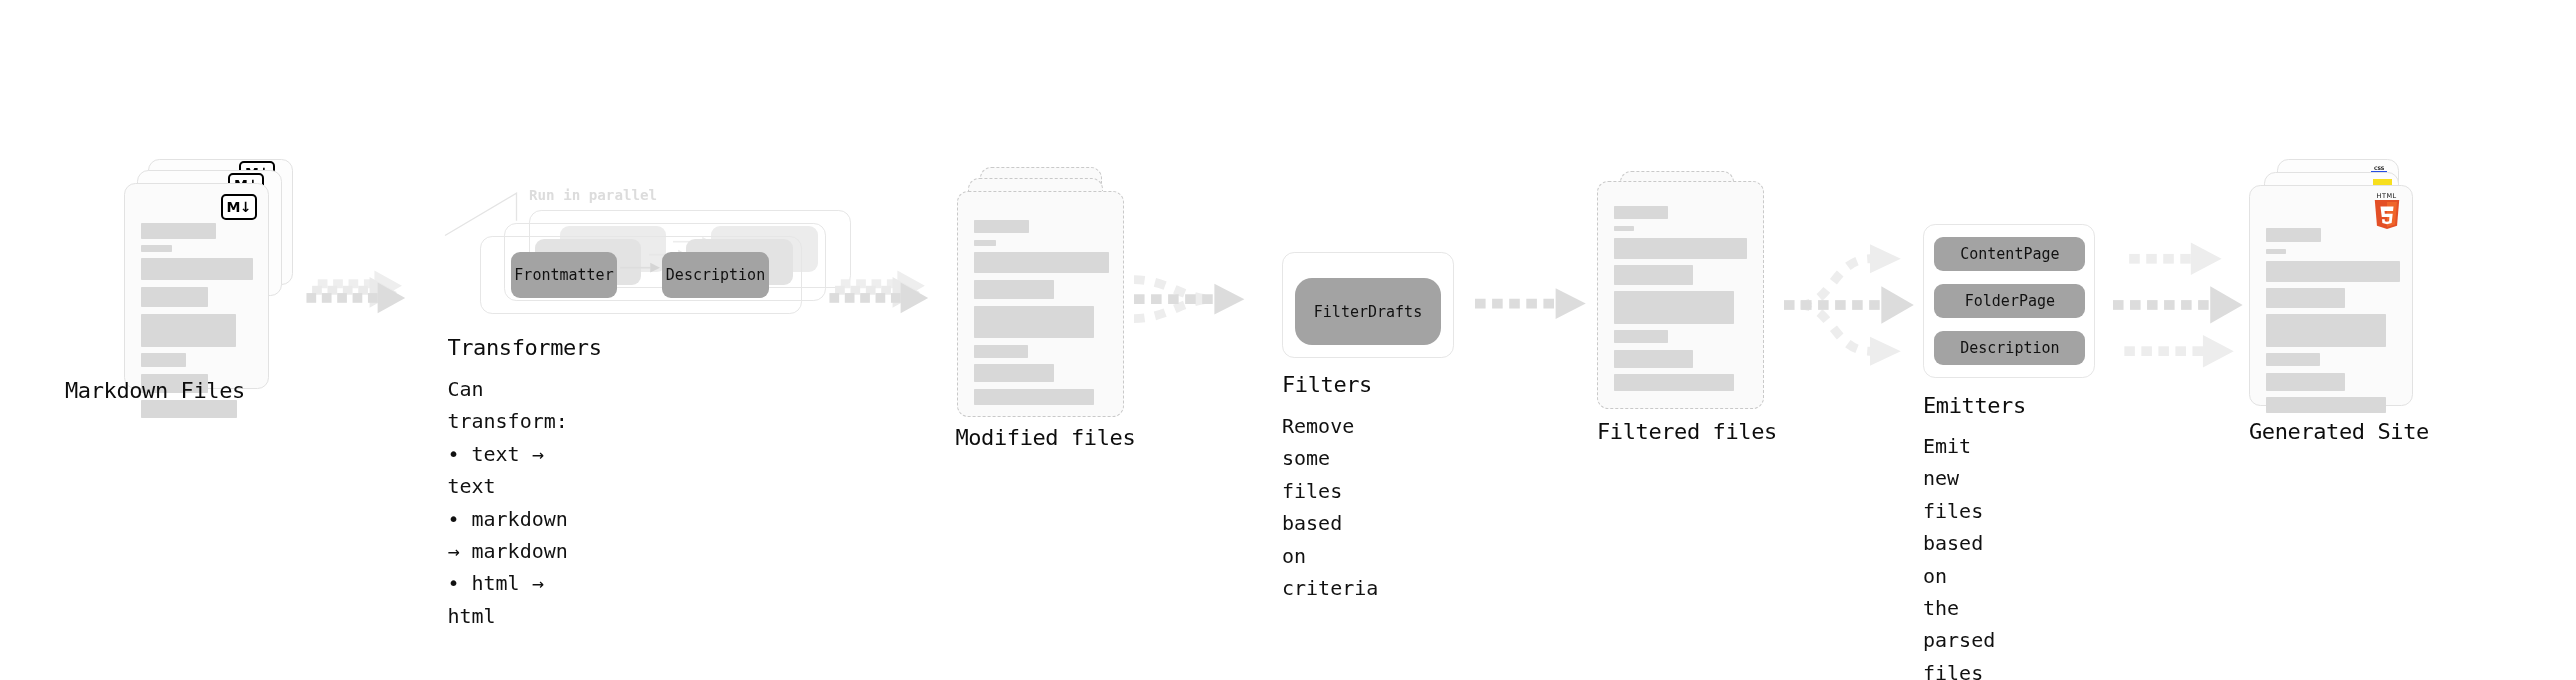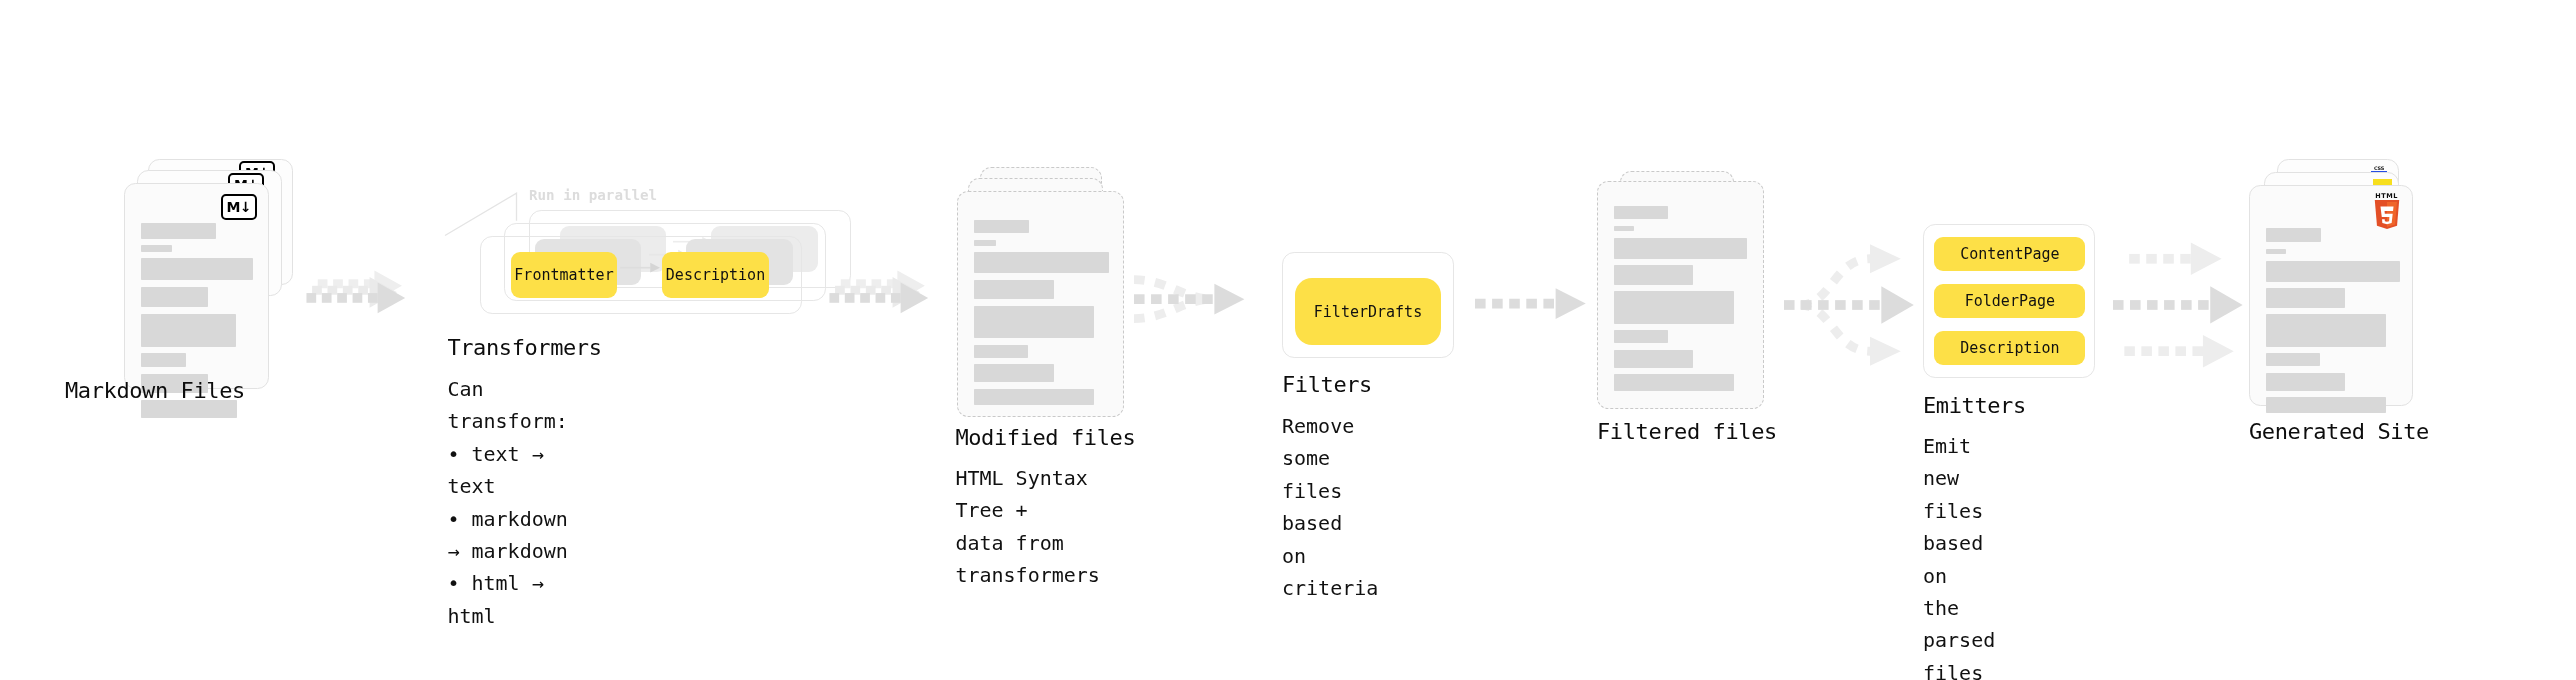--- a/index.html
+++ b/index.html
@@ -108,21 +108,21 @@
 
   
   .html5-badge {
     position: absolute;
     width: 28px;
     text-align: center;
   }
   .html5-word {
     font-family: "DejaVu Sans", "Liberation Sans", sans-serif;
     font-size: 6.5px;
-    font-weight: bold;
+    font-weight: normal;
     letter-spacing: 0.5px;
     color: #0c0c0c;
     line-height: 1;
     margin-bottom: 0.8px;
   }
   .js-badge {
     position: absolute;
     width: 18.7px;
     height: 10.6px;
     background: #f7df1e;
@@ -157,21 +157,21 @@
     position: absolute;
     box-sizing: border-box;
     border-radius: 9px;
     display: flex;
     align-items: center;
     justify-content: center;
     font-size: 15px;
     color: #111;
     white-space: nowrap;
   }
-  .pill.l0 { background: #fde047; }
+  .pill.l0 { background: #a3a3a3; }
   .pill.l1 { background: #e3e3e3; color: rgba(17,17,17,0); }
   .pill.l2 { background: #ececec; color: rgba(17,17,17,0); }
 
   .run-label {
     position: absolute;
     font-size: 14.2px;
     color: #dcdcdc;
     white-space: nowrap;
   }
 
@@ -307,22 +307,20 @@
           <div class="bar" style="width:135px;height:21px;"></div>
           <div class="bar" style="width:80px;height:19.5px;"></div>
           <div class="bar" style="width:120px;height:32.5px;"></div>
           <div class="bar" style="width:54px;height:13px;"></div>
           <div class="bar" style="width:80px;height:18px;"></div>
           <div class="bar" style="width:120px;height:16.3px;"></div>
         </div>
       </div>
     </div>
     <div class="stage-title" style="position:absolute; left:-1.6px; top:258px;">Modified files</div>
-    <div class="stage-sub" style="position:absolute; left:-1.6px; top:286px;">HTML Syntax Tree +
-data from transformers</div>
   </div>
 
   <svg class="abs-svg" style="left:1134px; top:268px;" width="138" height="98" viewBox="0 0 170 120">
     <g stroke="#ededed" stroke-width="11" fill="none" stroke-linecap="butt" stroke-dasharray="13 13">
       <path d="M0,14 C40,14 62,38 96,38"></path>
       <path d="M0,62 C40,62 62,38 96,38"></path>
     </g>
     <g fill="#dcdcdc">
       <rect x="0" y="32" width="13" height="12"></rect>
         <rect x="21" y="32" width="13" height="12"></rect>

